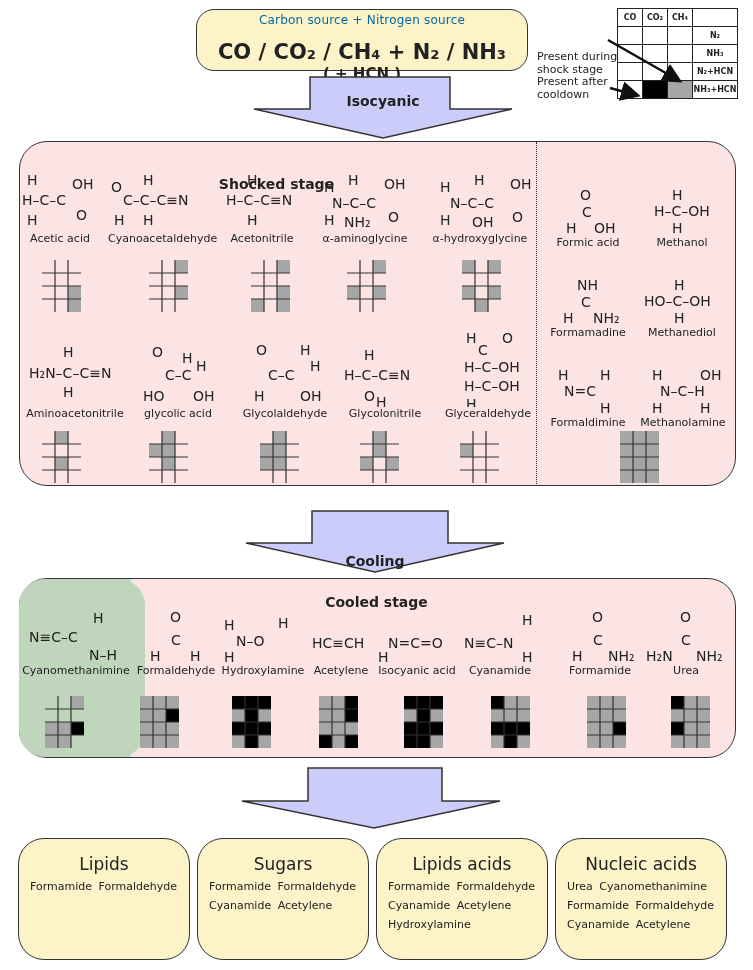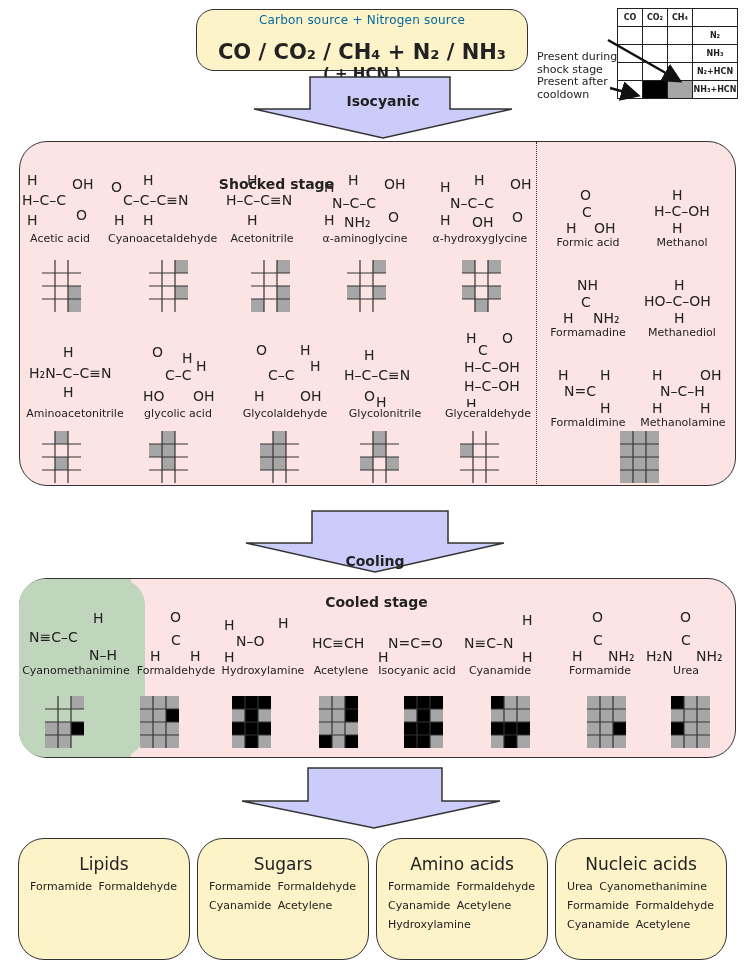--- a/index.html
+++ b/index.html
@@ -702,21 +702,21 @@
 <div class="product" style="left:18px;">
   <div class="product-title">Lipids</div>
   <div class="product-line">Formamide  Formaldehyde</div>
 </div>
 <div class="product" style="left:197px;">
   <div class="product-title">Sugars</div>
   <div class="product-line">Formamide  Formaldehyde</div>
   <div class="product-line">Cyanamide  Acetylene</div>
 </div>
 <div class="product" style="left:376px;">
-  <div class="product-title">Amino acids</div>
+  <div class="product-title">Lipids acids</div>
   <div class="product-line">Formamide  Formaldehyde</div>
   <div class="product-line">Cyanamide  Acetylene</div>
   <div class="product-line">Hydroxylamine</div>
 </div>
 <div class="product" style="left:555px;">
   <div class="product-title">Nucleic acids</div>
   <div class="product-line">Urea  Cyanomethanimine</div>
   <div class="product-line">Formamide  Formaldehyde</div>
   <div class="product-line">Cyanamide  Acetylene</div>
 </div>

